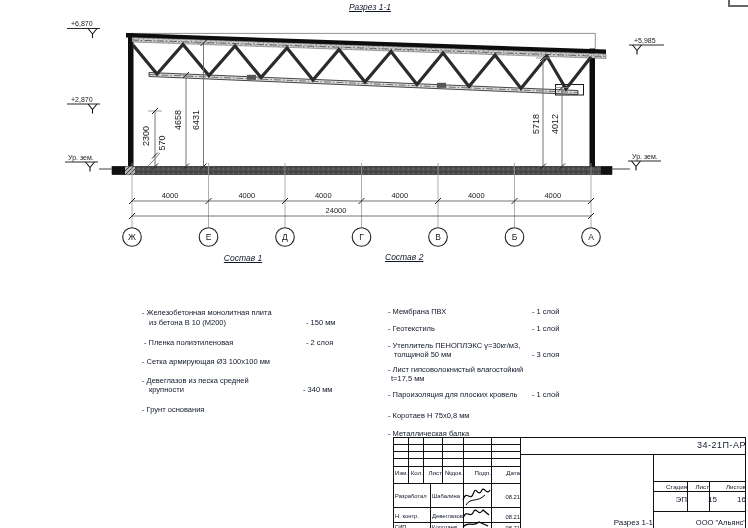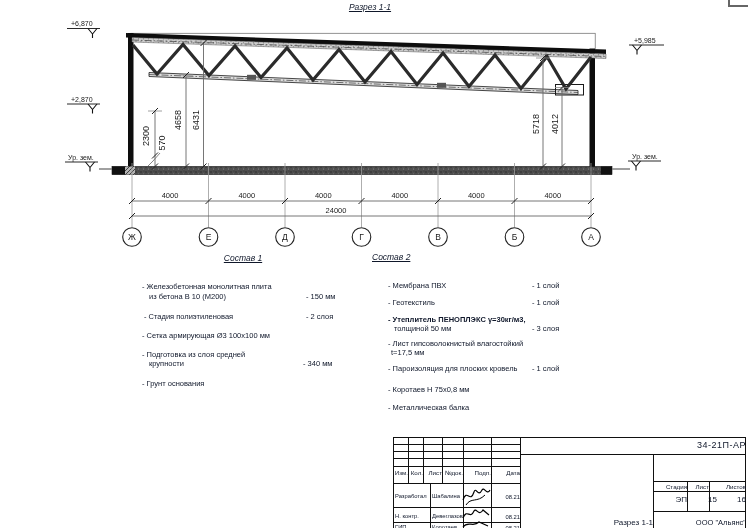--- a/index.html
+++ b/index.html
@@ -1,20 +1,20 @@
 <!DOCTYPE html>
 <html><head>
 <meta charset="utf-8">
 <style>
   html,body{margin:0;padding:0;background:#fff;}
   #sheet{position:relative;width:748px;height:528px;background:#fff;overflow:hidden;
          font-family:"Liberation Sans","DejaVu Sans",sans-serif;color:#0f172a;}
   .abs{position:absolute;white-space:nowrap;}
   .it{font-style:italic;text-decoration:underline;}
-  .t75{font-size:7.5px;}
+  .t75{font-size:7.5px;margin-top:26px;}
   .t85{font-size:8.5px;}
   
   #tblock{position:absolute;left:393px;top:437px;width:353px;height:91px;overflow:hidden;}
   #tblock .hl{position:absolute;border-top:1px solid #111;height:0;}
   #tblock .hl2{position:absolute;border-top:1.6px solid #111;height:0;}
   #tblock .vl{position:absolute;border-left:1px solid #111;width:0;}
   #tblock .vl2{position:absolute;border-left:1.6px solid #111;width:0;}
   #tblock .cell{position:absolute;text-align:right;white-space:nowrap;}
   #tblock .lcell{position:absolute;text-align:left;white-space:nowrap;}
   .t62{font-size:6.2px;}
@@ -197,36 +197,36 @@
       <text x="514.5" y="240" text-anchor="middle">Б</text>
       <text x="591" y="240" text-anchor="middle">А</text>
     </g>
   </svg>
 
   <div>
     <div class="abs it t85" style="left:205px;top:253px;width:76px;text-align:center;">Состав 1</div>
     <div class="abs t75" style="left:142px;top:282px;">- Железобетонная  монолитная плита</div>
     <div class="abs t75" style="left:149px;top:292px;">из бетона В 10 (М200)</div>
     <div class="abs t75" style="left:306px;top:292px;">- 150 мм</div>
-    <div class="abs t75" style="left:144px;top:312px;">- Стадия полиэтиленовая</div>
+    <div class="abs t75" style="left:144px;top:312px;">- Пленка полиэтиленовая</div>
     <div class="abs t75" style="left:306px;top:312px;">-  2 слоя</div>
     <div class="abs t75" style="left:142px;top:331px;">- Сетка армирующая Ø3 100х100 мм</div>
-    <div class="abs t75" style="left:142px;top:350px;">- Подготовка из слоя средней</div>
+    <div class="abs t75" style="left:142px;top:350px;">- Девеглазов из песка средней</div>
     <div class="abs t75" style="left:149px;top:359px;">крупности</div>
     <div class="abs t75" style="left:303px;top:359px;">- 340 мм</div>
     <div class="abs t75" style="left:142px;top:379px;">- Грунт основания</div>
   </div>
 
   <div>
-    <div class="abs it t85" style="left:372px;top:252px;">Состав 2</div>
+    <div class="abs it t85" style="left:385px;top:252px;">Состав 2</div>
     <div class="abs t75" style="left:388px;top:281px;">- Мембрана ПВХ</div>
     <div class="abs t75" style="left:532px;top:281px;">- 1 слой</div>
     <div class="abs t75" style="left:388px;top:298px;">- Геотекстиль</div>
     <div class="abs t75" style="left:532px;top:298px;">- 1 слой</div>
-    <div class="abs t75" style="left:388px;top:315px;font-weight:bold;">- Утеплитель ПЕНОПЛЭКС γ=30кг/м3,</div>
+    <div class="abs t75" style="left:388px;top:315px;">- Утеплитель ПЕНОПЛЭКС γ=30кг/м3,</div>
     <div class="abs t75" style="left:394px;top:324px;">толщиной 50 мм</div>
     <div class="abs t75" style="left:532px;top:324px;">- 3 слоя</div>
     <div class="abs t75" style="left:388px;top:339px;">- Лист гипсоволокнистый влагостойкий</div>
     <div class="abs t75" style="left:391px;top:348px;">t=17,5 мм</div>
     <div class="abs t75" style="left:388px;top:364px;">- Пароизоляция для плоских кровель</div>
     <div class="abs t75" style="left:532px;top:364px;">- 1 слой</div>
     <div class="abs t75" style="left:388px;top:385px;">- Коротаев Н 75х0,8 мм</div>
     <div class="abs t75" style="left:388px;top:403px;">- Металлическая балка</div>
   </div>
 

